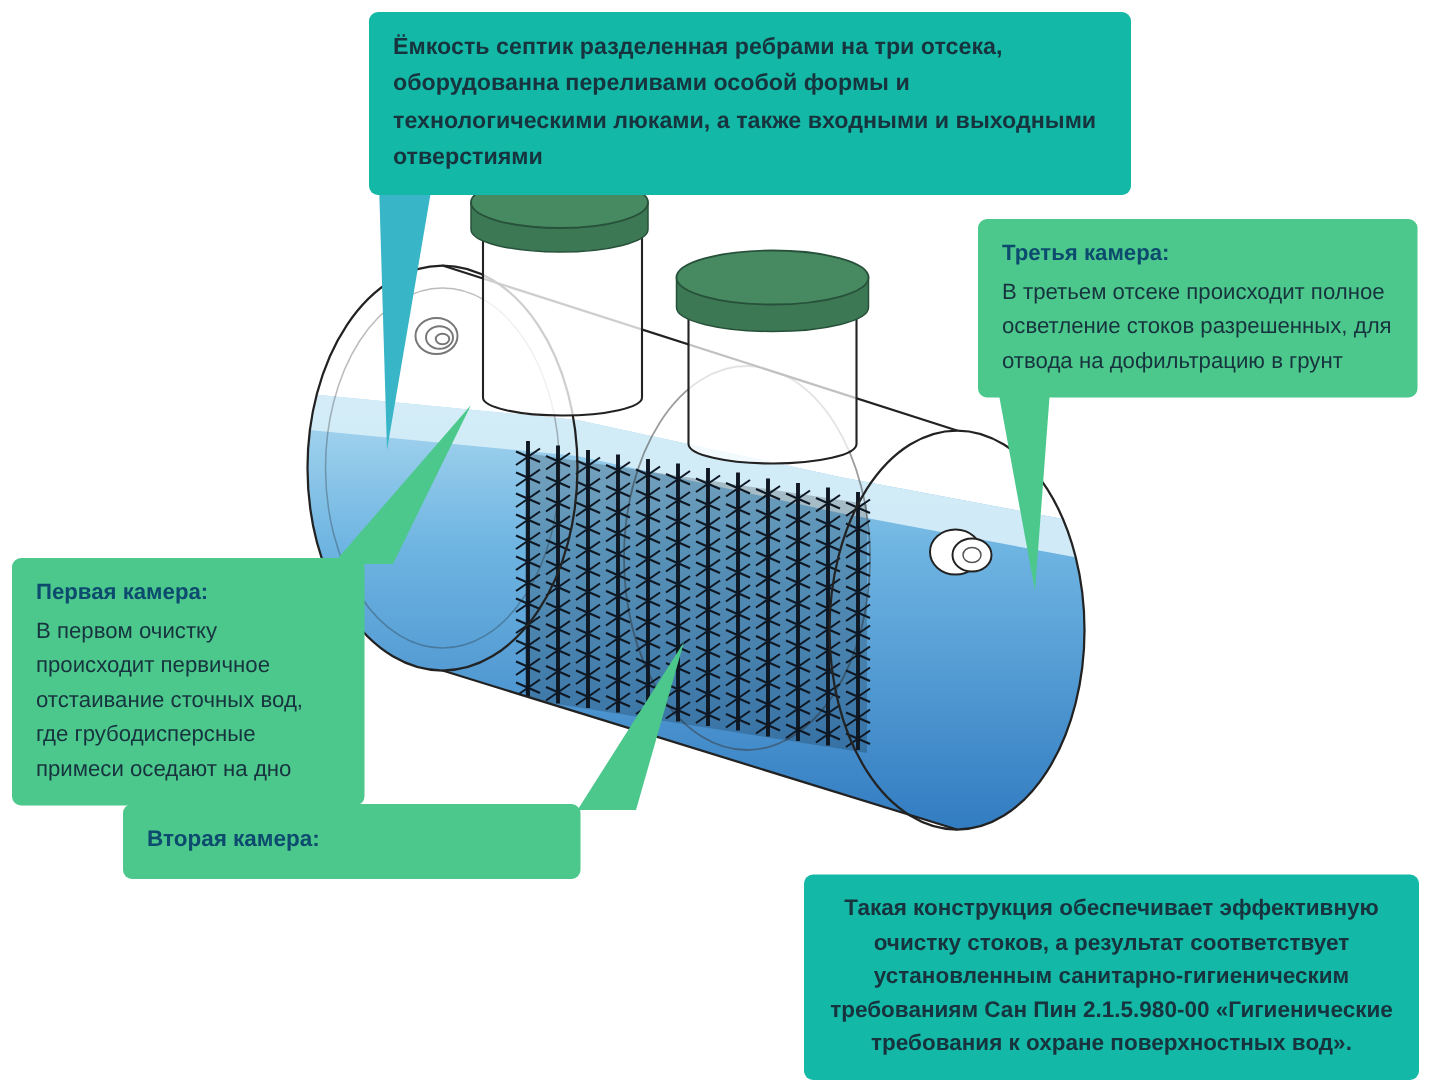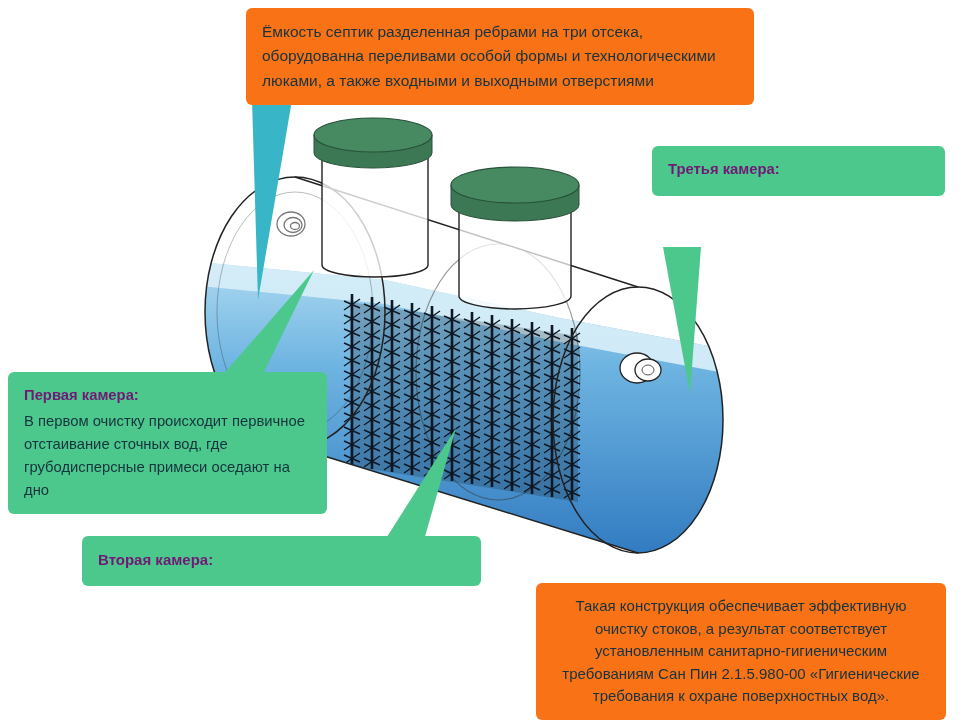--- a/index.html
+++ b/index.html
@@ -2,27 +2,27 @@
 <html><head>
 <meta charset="utf-8">
 <style>
   html,body{margin:0;padding:0;background:#ffffff;}
   body{font-family:"Liberation Sans", sans-serif;}
   .stage{position:relative;width:970px;height:725px;background:#ffffff;overflow:hidden;}
   .art{position:absolute;left:0;top:0;width:970px;height:725px;z-index:1;}
   .box{position:absolute;z-index:2;border-radius:6px;padding:12px 16px;
        color:#16333e;font-size:15px;line-height:1.58;box-sizing:border-box;}
   .box p{margin:0;}
-  .box .title{font-weight:bold;margin:0 0 3px 0;color:#701a75;}
-  .teal{background:#f97316;}
+  .box .title{font-weight:bold;margin:0 0 3px 0;color:#0c4a6e;}
+  .teal{background:#14b8a6;font-weight:bold;}
   .green{background:#4cc88c;}
   #box-top{left:246px;top:8px;width:508px;font-size:15.5px;}
   #box-third{left:652px;top:146px;width:293px;font-size:14.8px;line-height:1.55;}
-  #box-first{left:8px;top:372px;width:319px;font-size:14.8px;line-height:1.55;}
-  #box-second{left:82px;top:536px;width:399px;font-size:15px;line-height:1.55;}
+  #box-first{left:8px;top:372px;width:235px;font-size:14.8px;line-height:1.55;}
+  #box-second{left:82px;top:536px;width:305px;font-size:15px;line-height:1.55;}
   #box-summary{left:536px;top:583px;width:410px;text-align:center;font-size:15px;line-height:1.5;}
 </style>
 </head>
 <body>
 
 <div class="stage">
 
   <svg class="art" viewBox="0 0 970 725" xmlns="http://www.w3.org/2000/svg">
     <defs>
       <linearGradient id="waterGrad" gradientUnits="userSpaceOnUse" x1="0" y1="255" x2="0" y2="565">
@@ -120,20 +120,21 @@
     <polygon points="222,376 262,376 314,270" fill="#4cc88c"></polygon>
     <polygon points="385,540 424,540 456,428" fill="#4cc88c"></polygon>
   </svg>
 
   <div id="box-top" class="box teal">
     <p>Ёмкость септик разделенная ребрами на три отсека, оборудованна переливами особой формы и технологическими люками, а также входными и выходными отверстиями</p>
   </div>
 
   <div id="box-third" class="box green">
     <p class="title">Третья камера:</p>
+    <p>В третьем отсеке происходит полное осветление стоков разрешенных, для отвода на дофильтрацию в грунт</p>
   </div>
 
   <div id="box-first" class="box green">
     <p class="title">Первая камера:</p>
     <p>В первом очистку происходит первичное отстаивание сточных вод, где грубодисперсные примеси оседают на дно</p>
   </div>
 
   <div id="box-second" class="box green">
     <p class="title">Вторая камера:</p>
   </div>

